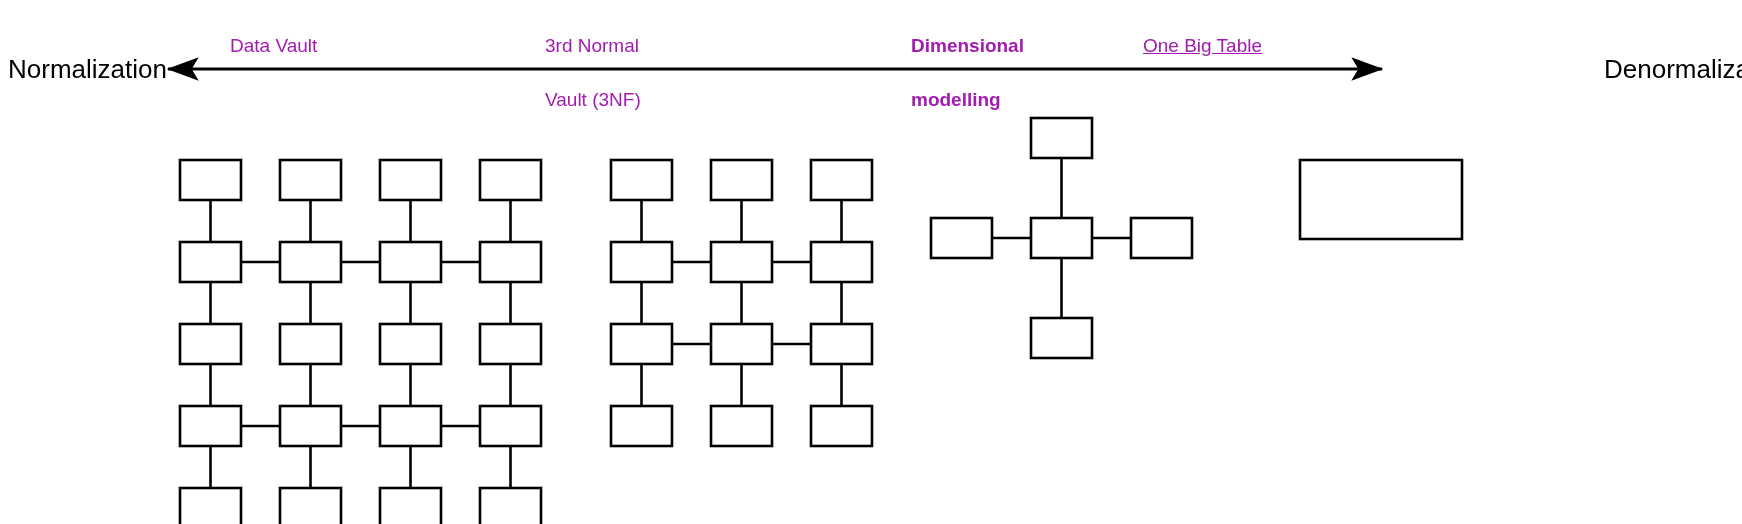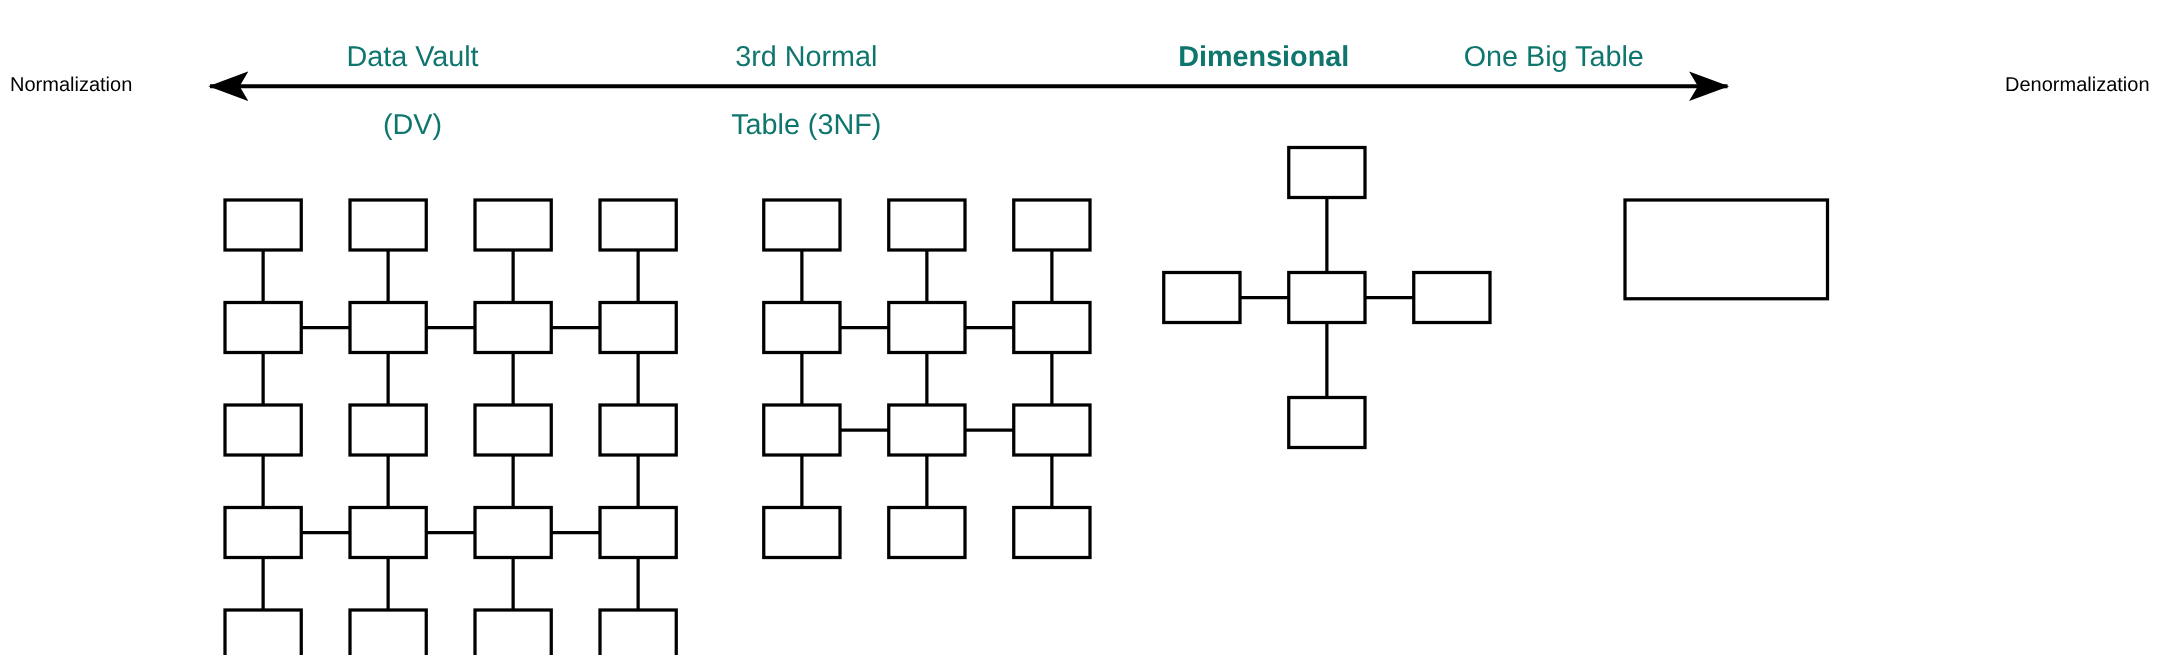--- a/index.html
+++ b/index.html
@@ -15,40 +15,39 @@
     overflow: hidden;
     position: relative;
   }
   #stage {
     position: relative;
     width: 1742px;
     height: 524px;
   }
   .axis-label {
     position: absolute;
-    font-size: 16px;
+    font-size: 26px;
     line-height: 24px;
     white-space: nowrap;
     color: #000;
   }
   #label-normalization {
     left: 8px;
     top: 57px;
   }
   #label-denormalization {
     left: 1604px;
     top: 57px;
   }
   .stage-title {
     position: absolute;
-    font-size: 23px;
+    font-size: 19px;
     line-height: 27px;
-    text-align: center;
     white-space: pre-line;
-    color: #0f766e;
+    color: #a21caf;
   }
   svg.overlay {
     position: absolute;
     left: 0;
     top: 0;
     width: 1742px;
     height: 524px;
     pointer-events: none;
   }
   svg.overlay * { pointer-events: auto; }
@@ -70,33 +69,33 @@
 <body>
 
 <div id="stage">
 
   <div class="axis-label" id="label-normalization">Normalization</div>
 
   <div class="axis-label" id="label-denormalization">Denormalization</div>
 
   <div class="stage-title" id="title-dv" style="left:230px; top:5px; width:200px;">
     <div>Data Vault</div>
-    <div>(DV)</div>
   </div>
 
   <div class="stage-title" id="title-3nf" style="left:545px; top:5px; width:200px;">
     <div>3rd Normal</div>
-    <div>Table (3NF)</div>
+    <div>Vault (3NF)</div>
   </div>
 
   <div class="stage-title" id="title-dim" style="left:911px; top:5px; width:200px;font-weight:bold;">
     <div>Dimensional</div>
+    <div>modelling</div>
   </div>
 
-  <div class="stage-title" id="title-obt" style="left:1143px; top:5px; width:200px;">
+  <div class="stage-title" id="title-obt" style="left:1143px; top:5px; width:200px;text-decoration:underline;">
     <div>One Big Table</div>
   </div>
 
   <svg class="overlay" id="overlay" viewBox="0 0 1742 524">
     <defs>
       <marker id="arrowEnd" markerWidth="11" markerHeight="11" refX="9.6" refY="4.1" orient="auto" markerUnits="strokeWidth">
         <path d="M0,0.4 L10,4.1 L0,7.8 L2.2,4.1 Z" fill="#000000"></path>
       </marker>
       <marker id="arrowStart" markerWidth="11" markerHeight="11" refX="9.6" refY="4.1" orient="auto-start-reverse" markerUnits="strokeWidth">
         <path d="M0,0.4 L10,4.1 L0,7.8 L2.2,4.1 Z" fill="#000000"></path>

